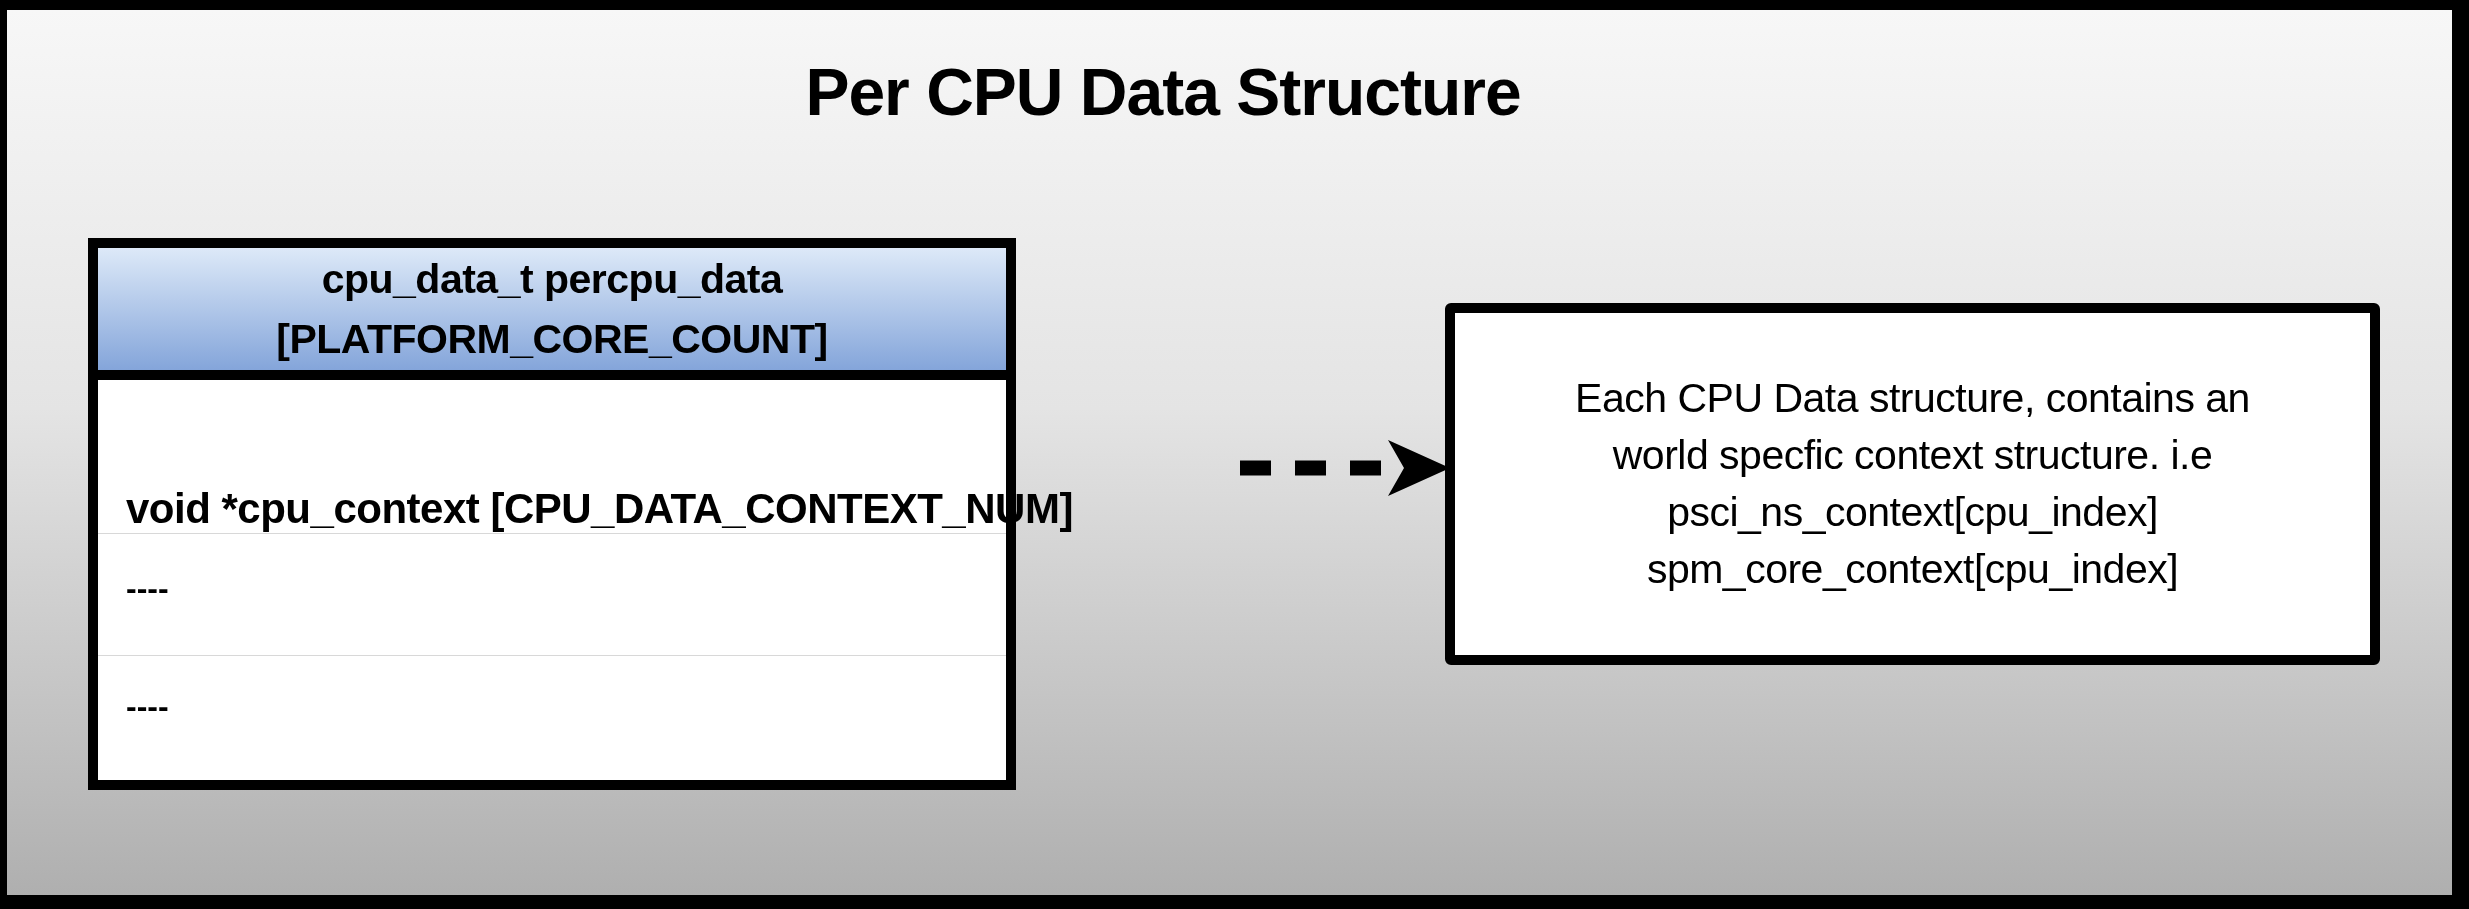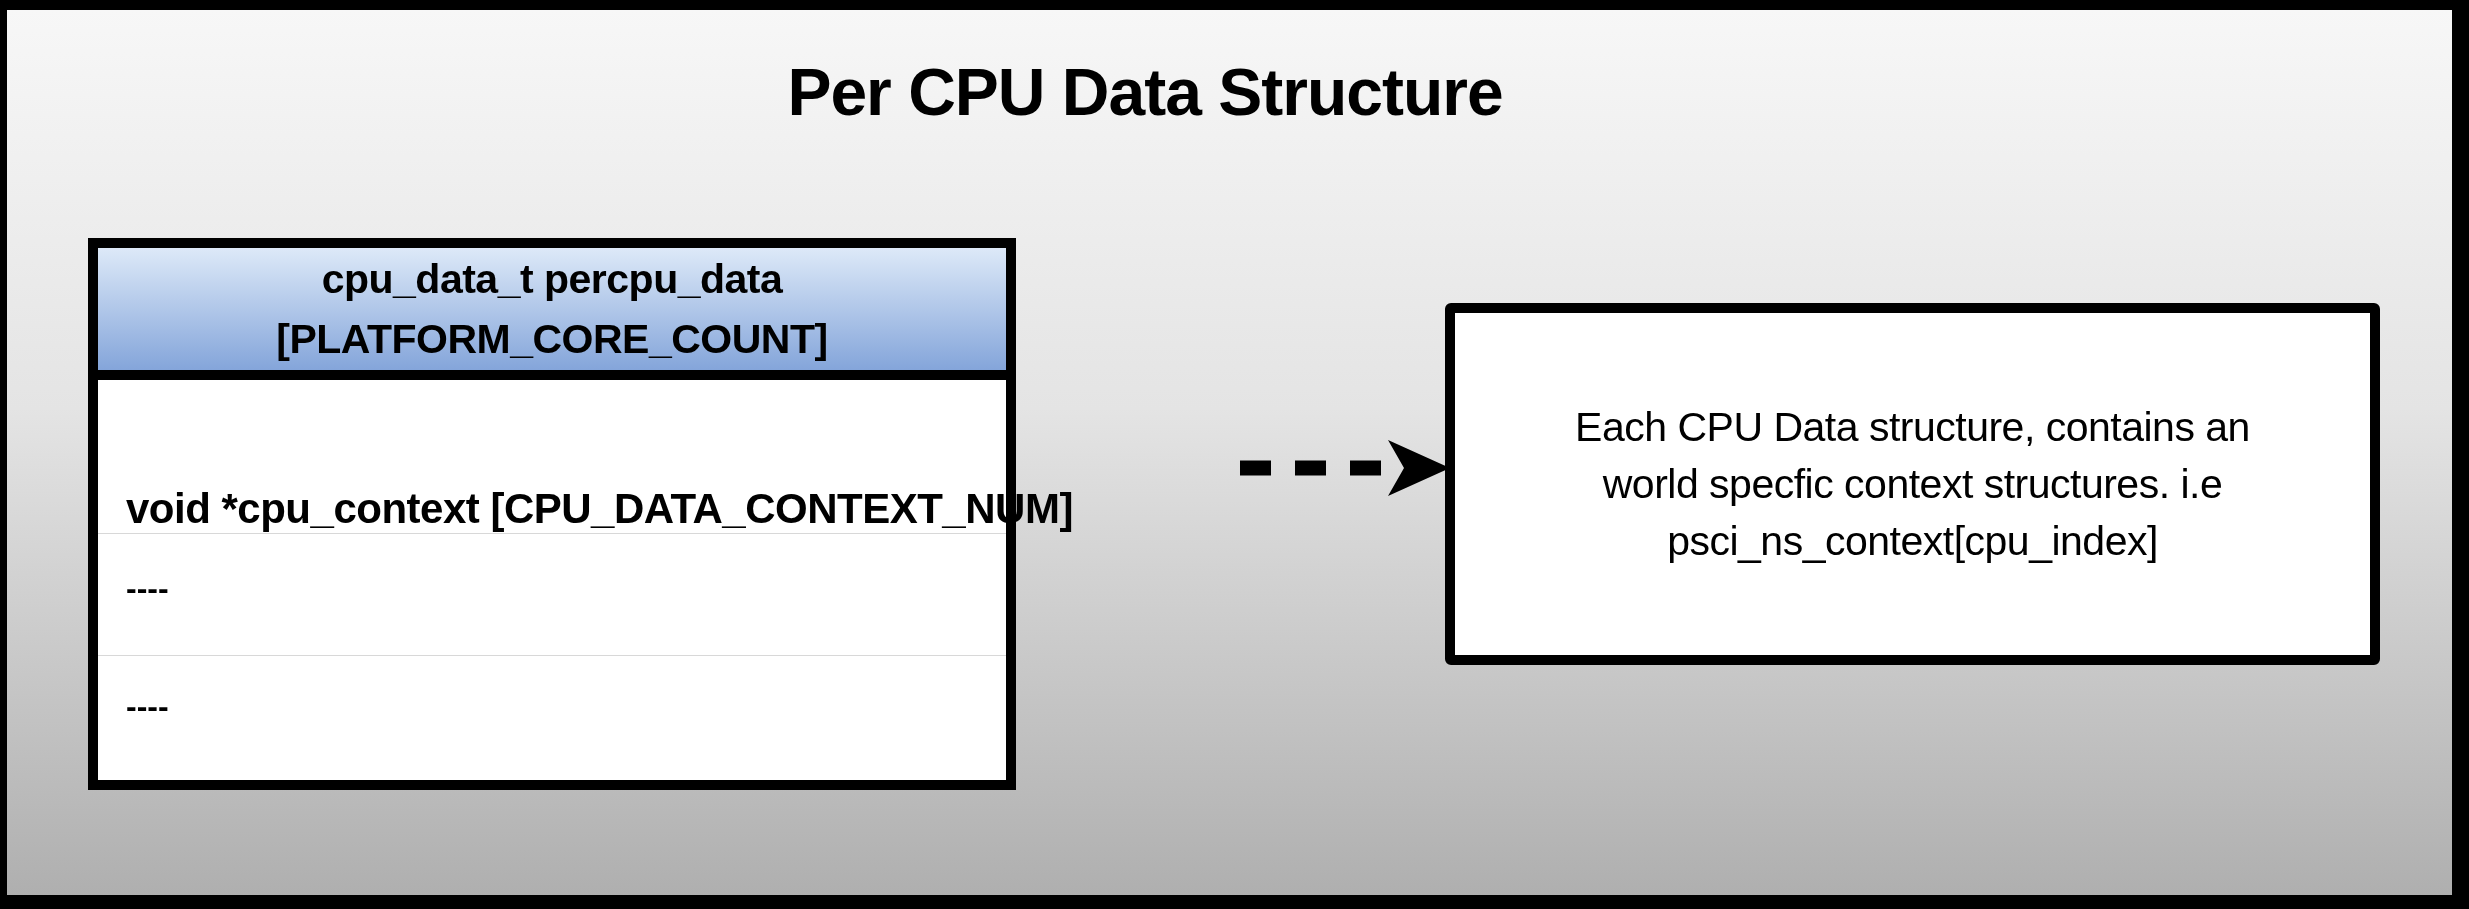--- a/index.html
+++ b/index.html
@@ -22,21 +22,21 @@
     height: 909px;
     border-style: solid;
     border-color: var(--frame-border);
     border-width: 10px 17px 14px 7px;
     background: linear-gradient(to bottom, var(--bg-gradient-top) 0%, #e4e4e4 45%, var(--bg-gradient-bottom) 100%);
   }
 
   .title {
     position: absolute;
     top: 44px;
-    left: 0;
+    left: 18px;
     width: 2276px;
     text-align: center;
     font-size: 66px;
     font-weight: bold;
     letter-spacing: -1px;
     white-space: nowrap;
   }
 
   .struct {
     position: absolute;
@@ -152,18 +152,19 @@
   </div>
 
   <svg class="arrow" viewBox="0 0 212 64" xmlns="http://www.w3.org/2000/svg" aria-hidden="true">
     <line x1="0" y1="32" x2="150" y2="32" stroke="#000000" stroke-width="15" stroke-dasharray="31 24"></line>
     <path d="M 148 4 L 210 32 L 148 60 L 164 32 Z" fill="#000000"></path>
   </svg>
 
   <div class="callout">
     <div class="callout-text">
       <div>Each CPU Data structure, contains an</div>
-      <div>world specfic context structures. i.e</div>
+      <div>world specfic context structure. i.e</div>
       <div>psci_ns_context[cpu_index]</div>
+      <div>spm_core_context[cpu_index]</div>
     </div>
   </div>
 
 </div>
 
 </body></html>

